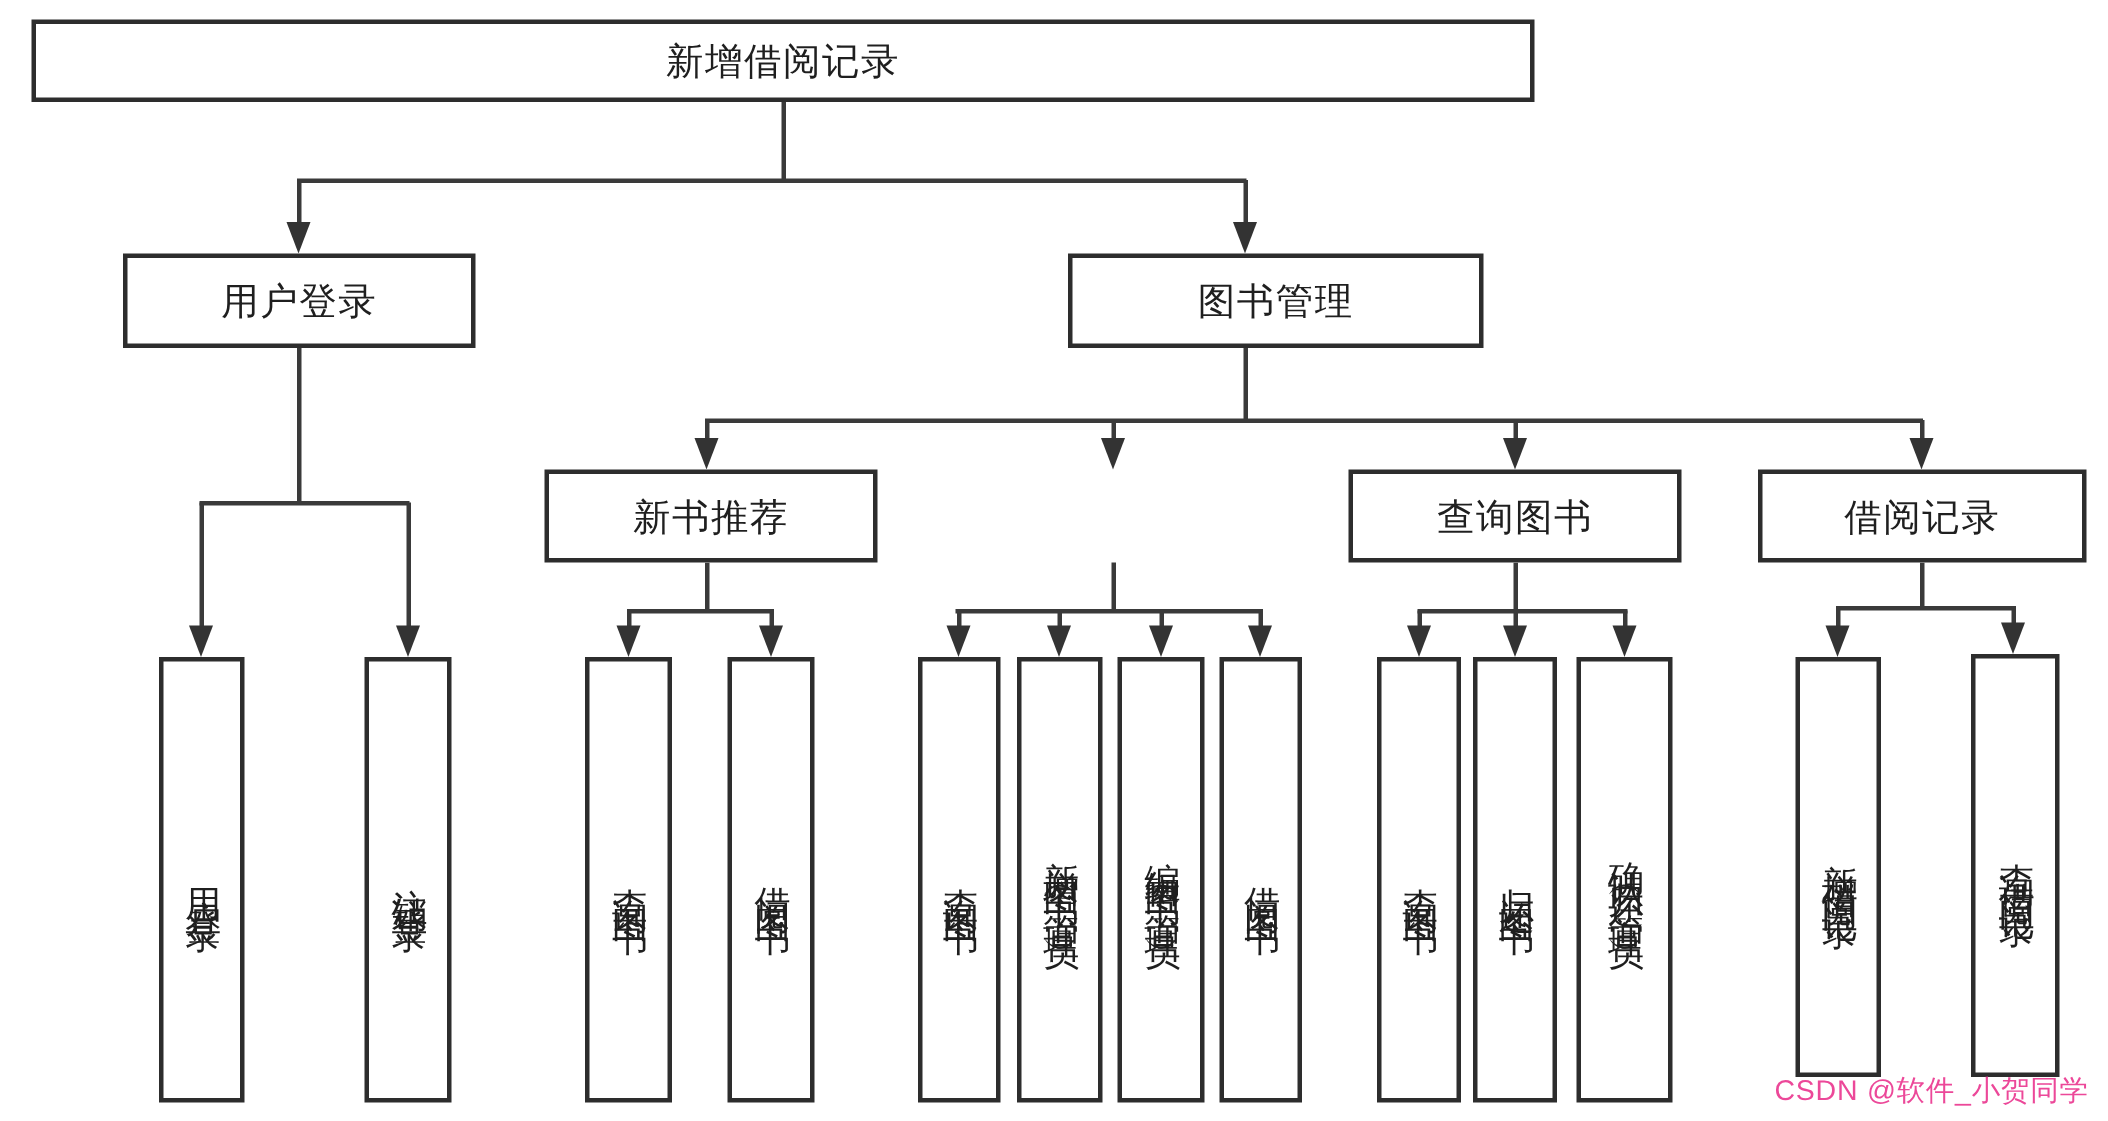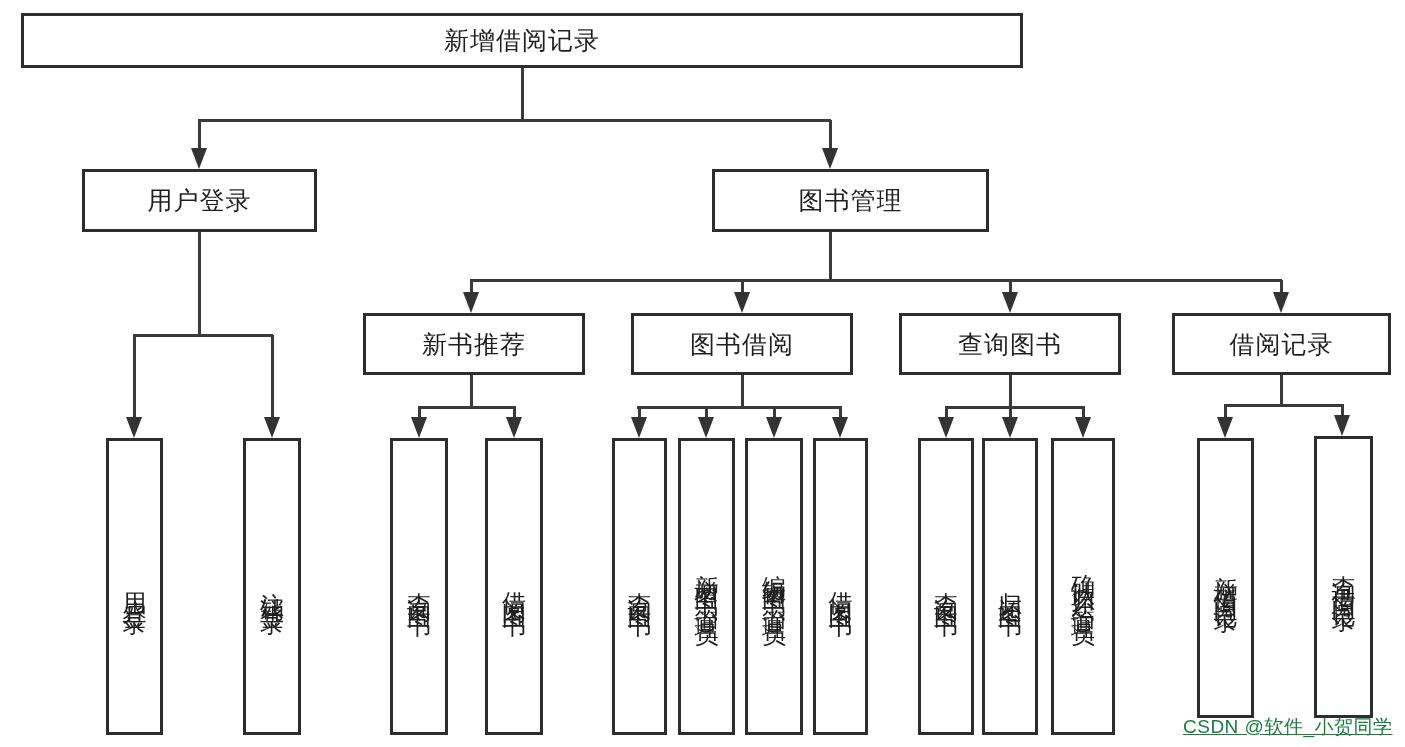--- a/index.html
+++ b/index.html
@@ -17,21 +17,21 @@
     letter-spacing:7px;line-height:1;white-space:normal;
   }
   .line{position:absolute;background:#3a3a3a;z-index:1;}
   .arrowhead{
     position:absolute;width:0;height:0;z-index:1;
     border-left:8px solid transparent;border-right:8px solid transparent;
     border-top:21px solid #333333;
   }
   .watermark{
     position:absolute;top:714px;left:1183px;z-index:5;
-    font-size:19px;color:#15803d;letter-spacing:0.5px;white-space:nowrap;text-decoration:underline;
+    font-size:19px;color:#ec4899;letter-spacing:0.5px;white-space:nowrap;
   }
 </style>
 </head>
 <body>
 
 <div id="canvas">
   <div class="watermark">CSDN @软件_小贺同学</div>
 <div class="line" style="left: 521px; top: 68px; width: 3px; height: 53px;"></div>
     <div class="line" style="left: 198px; top: 232px; width: 3px; height: 104px;"></div>
     <div class="line" style="left: 829px; top: 232px; width: 3px; height: 50px;"></div>
@@ -81,21 +81,20 @@
     <div class="line" style="left: 1082px; top: 407px; width: 3px; height: 11px;"></div>
     <div class="arrowhead" style="left: 1075px; top: 417px;"></div>
     <div class="line" style="left: 1224px; top: 405px; width: 3px; height: 13px;"></div>
     <div class="arrowhead" style="left: 1217px; top: 417px;"></div>
     <div class="line" style="left: 1341px; top: 405px; width: 3px; height: 11px;"></div>
     <div class="arrowhead" style="left: 1334px; top: 415px;"></div>
     <div class="box" style="left: 21px; top: 13px; width: 1002px; height: 55px;">新增借阅记录</div>
     <div class="box" style="left: 82px; top: 169px; width: 235px; height: 63px;">用户登录</div>
     <div class="box" style="left: 712px; top: 169px; width: 277px; height: 63px;">图书管理</div>
     <div class="box" style="left: 363px; top: 313px; width: 222px; height: 62px;">新书推荐</div>
-    <div class="box" style="left: 631px; top: 313px; width: 222px; height: 62px;">图书借阅</div>
     <div class="box" style="left: 899px; top: 313px; width: 222px; height: 62px;">查询图书</div>
     <div class="box" style="left: 1172px; top: 313px; width: 219px; height: 62px; font-family: Liberation Serif, serif;">借阅记录</div>
     <div class="box v" style="left: 106px; top: 438px; width: 57px; height: 297px;">用户登录</div>
     <div class="box v" style="left: 243px; top: 438px; width: 58px; height: 297px;">注销登录</div>
     <div class="box v" style="left: 390px; top: 438px; width: 58px; height: 297px;">查询图书</div>
     <div class="box v" style="left: 485px; top: 438px; width: 58px; height: 297px;">借阅图书</div>
     <div class="box v" style="left: 612px; top: 438px; width: 55px; height: 297px;">查询图书</div>
     <div class="box v" style="left: 678px; top: 438px; width: 57px; height: 297px;">新增图书（管理员）</div>
     <div class="box v" style="left: 745px; top: 438px; width: 58px; height: 297px;">编辑图书（管理员）</div>
     <div class="box v" style="left: 813px; top: 438px; width: 55px; height: 297px;">借阅图书</div>

